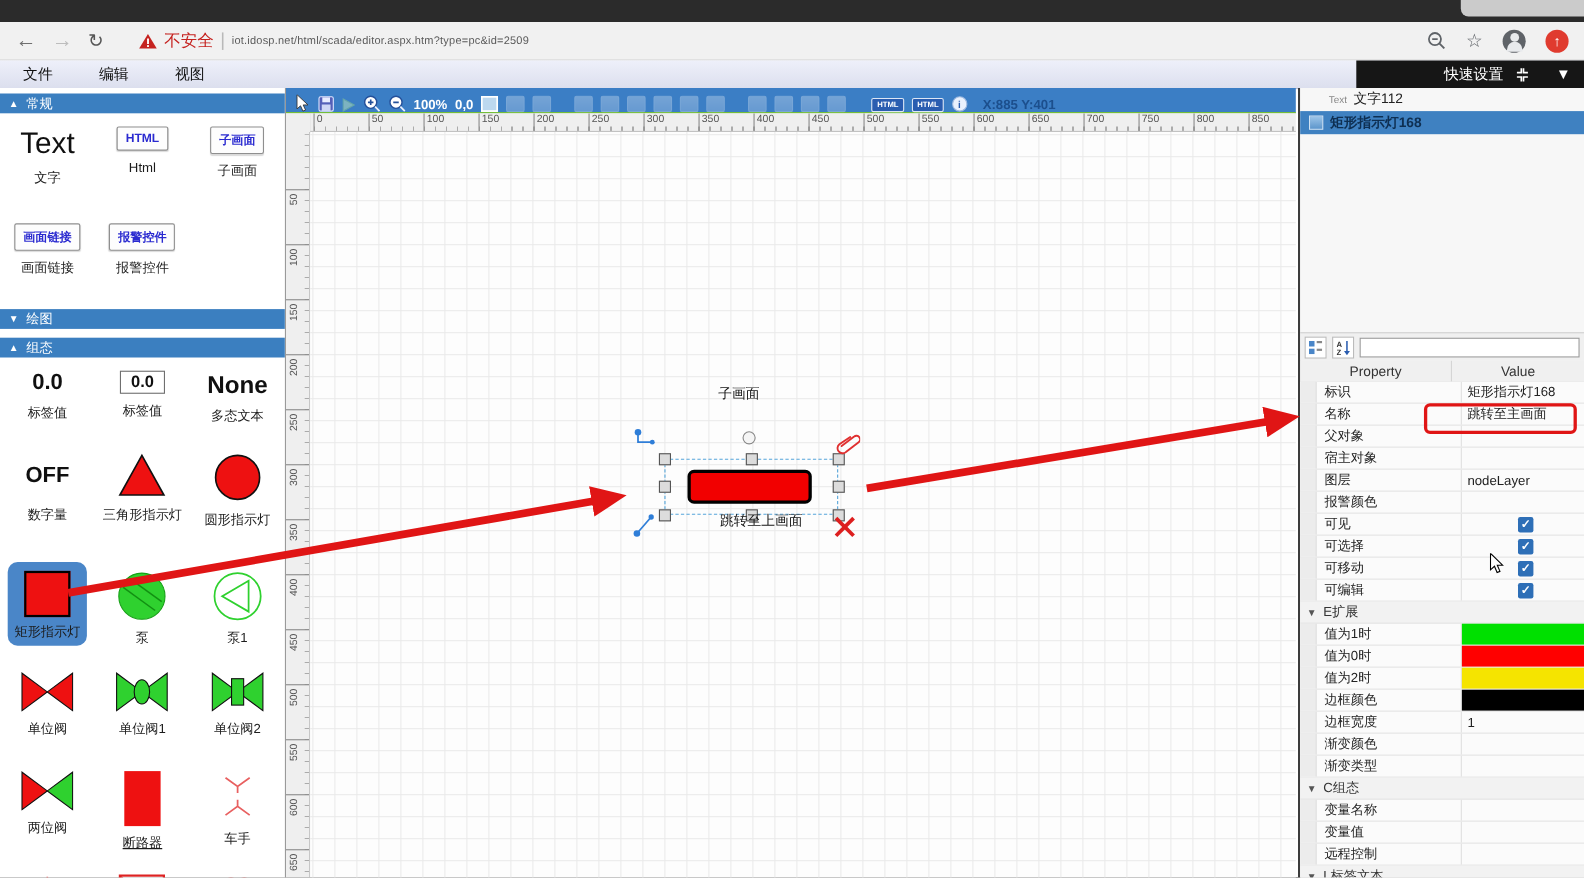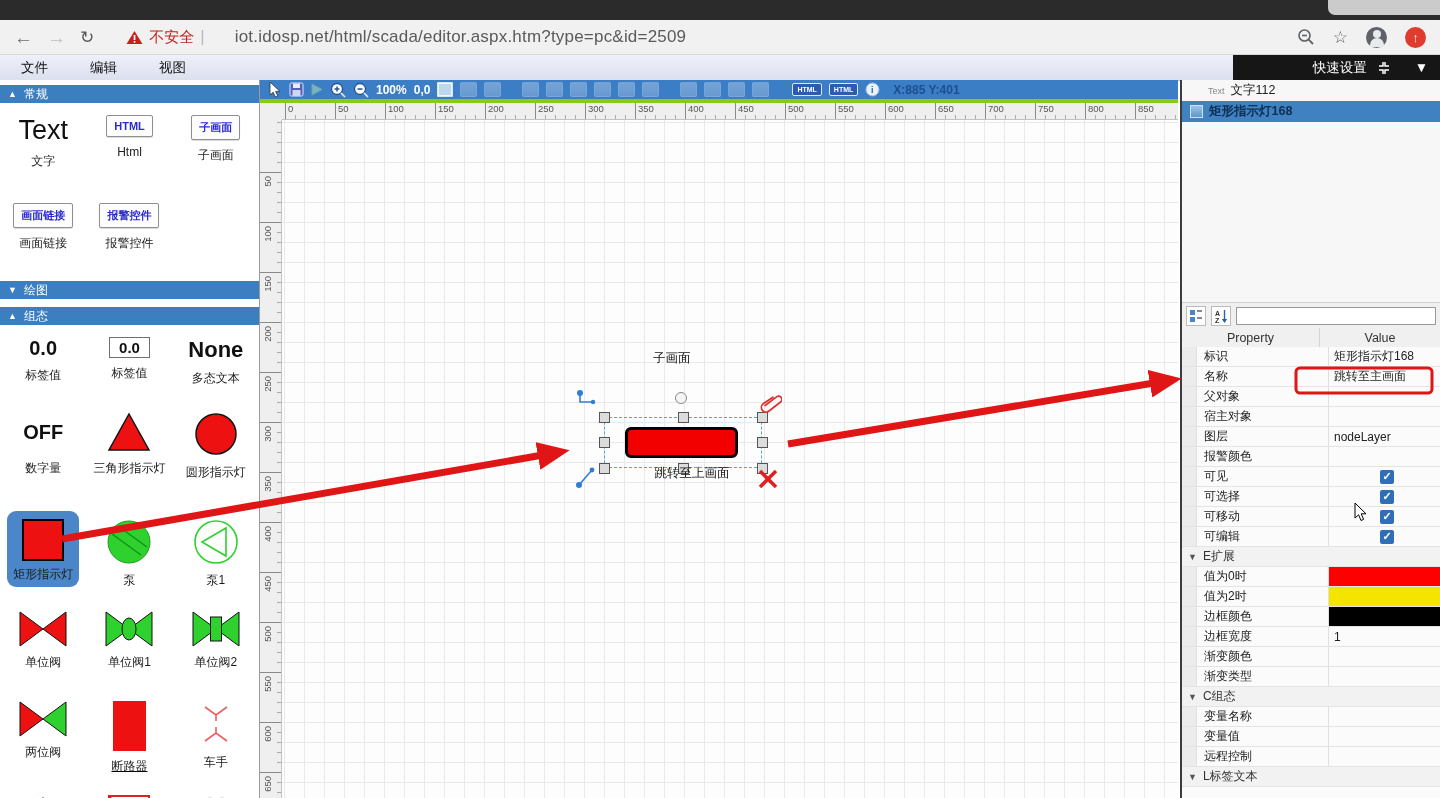--- a/index.html
+++ b/index.html
@@ -10,21 +10,21 @@
   
   #tabstrip{left:0;top:0;width:1440px;height:20px;background:#2b2b2b;}
   #tab-light{left:1328px;top:0;width:112px;height:15px;background:#cbcbcb;border-radius:0 0 0 7px;}
   #browserbar{left:0;top:20px;width:1440px;height:35px;background:#f1f1f1;border-bottom:1px solid #d6d6d6;
               display:flex;align-items:center;gap:14px;padding:0 14px;box-sizing:border-box;}
   .navic{font-size:19px;line-height:1;}
   #back-ic{color:#6f6f6f;} #fwd-ic{color:#bdbdbd;} #reload-ic{color:#565656;font-size:17px;}
   #secwrap{display:flex;align-items:center;gap:6px;margin-left:18px;}
   #notsecure{color:#c5221f;font-size:15px;}
   .urlsep{color:#b9b9b9;font-size:17px;}
-  #urltext{color:#5a5a5a;font-size:17px;letter-spacing:.2px;margin-left:24px;}
+  #urltext{color:#5a5a5a;font-size:10px;letter-spacing:.2px;}
   #braright{margin-left:auto;display:flex;align-items:center;gap:18px;}
   #avatar{width:21px;height:21px;border-radius:50%;background:#5f6368;position:relative;}
   #avatar:before{content:"";position:absolute;left:6.5px;top:3px;width:8px;height:8px;border-radius:50%;background:#e8eaed;}
   #avatar:after{content:"";position:absolute;left:3.5px;top:11px;width:14px;height:9px;border-radius:7px 7px 0 0;background:#e8eaed;}
   #extbtn{width:21px;height:21px;border-radius:50%;background:#e03b2f;color:#fff;font-size:13px;
           display:flex;align-items:center;justify-content:center;font-weight:bold;}
   .grayic{color:#5f6368;font-size:17px;}
 
   
   #menubar{left:0;top:55px;width:1440px;height:25px;background:linear-gradient(#eef0fa,#dcdfee);
@@ -49,21 +49,21 @@
   .bigtext{font-size:27px;color:#101010;}
   .boldnum{font-size:20px;font-weight:bold;color:#101010;}
   .boxednum{font-size:15px;font-weight:bold;color:#101010;border:1px solid #6f6f6f;padding:1px 9px;background:#fff;}
   .selwrap{background:#4a86c8;border-radius:9px;padding:8px 6px 5px 6px;display:flex;flex-direction:column;align-items:center;gap:6px;}
   .redsq{width:38px;height:38px;background:#ee1111;border:2.5px solid #000;}
   .breaker{width:33px;height:50px;background:#ee1111;}
 
   
   #canvaswrap{left:260px;top:80px;width:918px;height:718px;}
   #ctoolbar{position:absolute;left:0;top:0;width:918px;height:23px;background:#3b7ec5;
-            display:flex;align-items:center;gap:7px;padding-left:8px;box-sizing:border-box;border-bottom:4px solid #84cc16;}
+            display:flex;align-items:flex-end;gap:7px;padding-left:8px;box-sizing:border-box;border-bottom:1px solid #84cc16;}
   .tbtxt{color:#fff;font-size:12px;font-weight:bold;}
   .fadebox{width:15px;height:13px;border:1px solid rgba(255,255,255,.55);border-radius:2px;opacity:.35;
            background:linear-gradient(#dfe9f5,#b9cfe8);}
   .htmlbadge{background:#2a5db0;border:1px solid #dce6f5;color:#fff;font-size:7px;font-weight:bold;
              padding:2px 4px;border-radius:2px;line-height:1;}
   #coords{color:#1c4f8d;font-size:12px;font-weight:bold;margin-left:6px;}
   #corner{position:absolute;left:0;top:23px;width:22px;height:17px;background:#efefef;border-right:1px solid #c2c2c2;border-bottom:1px solid #c2c2c2;}
   #hruler{position:absolute;left:22px;top:23px;width:896px;height:17px;
           background:repeating-linear-gradient(90deg,#ababab 0 1px,transparent 1px 10px) 3px 100% / 2000px 4px no-repeat,#efefef;
           border-bottom:1px solid #c2c2c2;box-sizing:border-box;overflow:hidden;}
@@ -566,20 +566,27 @@
           </div>
         </div>
         <div class="pg-row group">
           <div class="pg-grouplab">
             <span class="tri">▼</span>
             <span>E扩展</span>
           </div>
         </div>
         <div class="pg-row">
           <div class="pg-gutter"></div>
+          <div class="pg-label">值为1时</div>
+          <div class="pg-value">
+            <div class="swatch" style="background: rgb(0, 224, 0);"></div>
+          </div>
+        </div>
+        <div class="pg-row">
+          <div class="pg-gutter"></div>
           <div class="pg-label">值为0时</div>
           <div class="pg-value">
             <div class="swatch" style="background: rgb(255, 0, 0);"></div>
           </div>
         </div>
         <div class="pg-row">
           <div class="pg-gutter"></div>
           <div class="pg-label">值为2时</div>
           <div class="pg-value">
             <div class="swatch" style="background: rgb(245, 228, 0);"></div>

